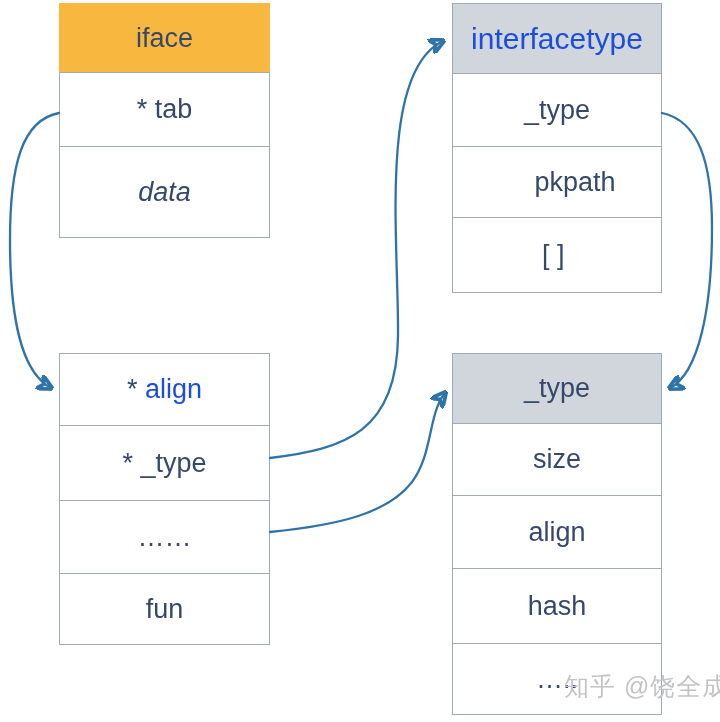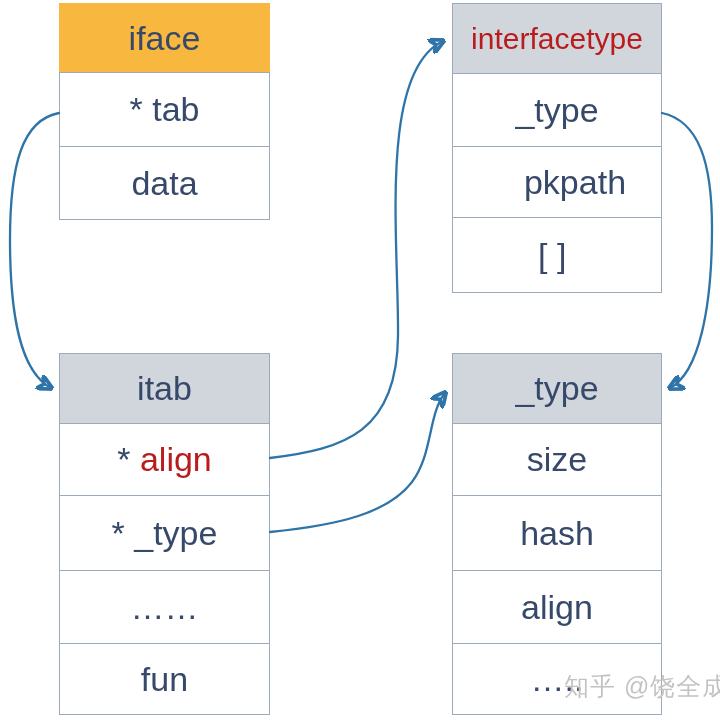--- a/index.html
+++ b/index.html
@@ -19,33 +19,33 @@
     display: flex;
     flex-direction: column;
   }
   .cell {
     box-sizing: border-box;
     border: 1px solid #9daab9;
     background: #ffffff;
     display: flex;
     align-items: center;
     justify-content: center;
-    font-size: 34px;
+    font-size: 27px;
     color: #37496a;
     white-space: pre;
   }
   .cell + .cell { margin-top: -1px; }
   .cell.header-gray {
     background: #d1d5dc;
   }
   .cell.header-orange {
     background: #f8b840;
     border-color: #f8b840;
   }
-  .cell .dark { color: #b91c1c; }
+  .cell .dark { color: #1d4ed8; }
   .cell.small-text { font-size: 30px; }
   .arrow-layer {
     position: absolute;
     left: 0; top: 0;
     width: 720px; height: 722px;
     pointer-events: none;
     z-index: 5;
   }
   .arrow-layer path {
     fill: none;
@@ -68,44 +68,41 @@
 
 <div class="canvas">
 
   <div class="struct-table" style="left:59px; top:3px; width:211px;">
     <div class="cell header-orange" style="height:70px;">
       <span>iface</span>
     </div>
     <div class="cell" style="height:75px;">
       <span>* </span><span>tab</span>
     </div>
-    <div class="cell" style="height:74px;">
+    <div class="cell" style="height:92px;font-style:italic;">
       <span>data</span>
     </div>
   </div>
 
   <div class="struct-table" style="left:452px; top:3px; width:210px;">
     <div class="cell header-gray small-text" style="height:71px;">
       <span class="dark">interfacetype</span>
     </div>
     <div class="cell" style="height:74px;">
       <span>_type</span>
     </div>
     <div class="cell" style="height:72px;padding-left:36px;">
       <span>pkpath</span>
     </div>
     <div class="cell" style="height:76px;">
       <span>[ ] </span>
     </div>
   </div>
 
   <div class="struct-table" style="left:59px; top:353px; width:211px;">
-    <div class="cell header-gray" style="height:71px;">
-      <span>itab</span>
-    </div>
     <div class="cell" style="height:73px;">
       <span>* </span><span class="dark">align</span>
     </div>
     <div class="cell" style="height:76px;">
       <span>* </span><span>_type</span>
     </div>
     <div class="cell" style="height:74px;">
       <span>……</span>
     </div>
     <div class="cell" style="height:72px;">
@@ -113,25 +110,25 @@
     </div>
   </div>
 
   <div class="struct-table" style="left:452px; top:353px; width:210px;">
     <div class="cell header-gray" style="height:71px;">
       <span>_type</span>
     </div>
     <div class="cell" style="height:73px;text-align:right;">
       <span>size</span>
     </div>
+    <div class="cell" style="height:74px;">
+      <span>align</span>
+    </div>
     <div class="cell" style="height:76px;">
       <span>hash</span>
-    </div>
-    <div class="cell" style="height:74px;">
-      <span>align</span>
     </div>
     <div class="cell" style="height:72px;">
       <span>…..</span>
     </div>
   </div>
 
   <svg class="arrow-layer" width="720" height="722" viewBox="0 0 720 722" xmlns="http://www.w3.org/2000/svg">
     <defs>
       <marker id="ah" viewBox="0 0 10 10" refX="8.5" refY="5" markerWidth="7" markerHeight="7" orient="auto-start-reverse">
         <path d="M 0 0 L 10 5 L 0 10 L 3.5 5 Z" fill="#2f74a8" stroke="none"></path>

